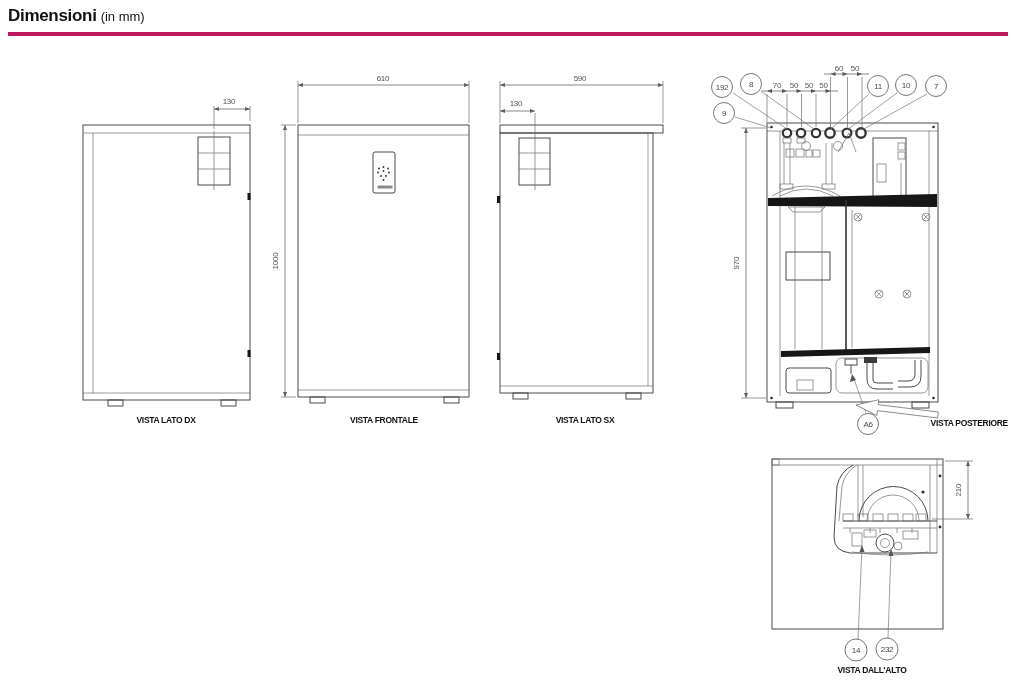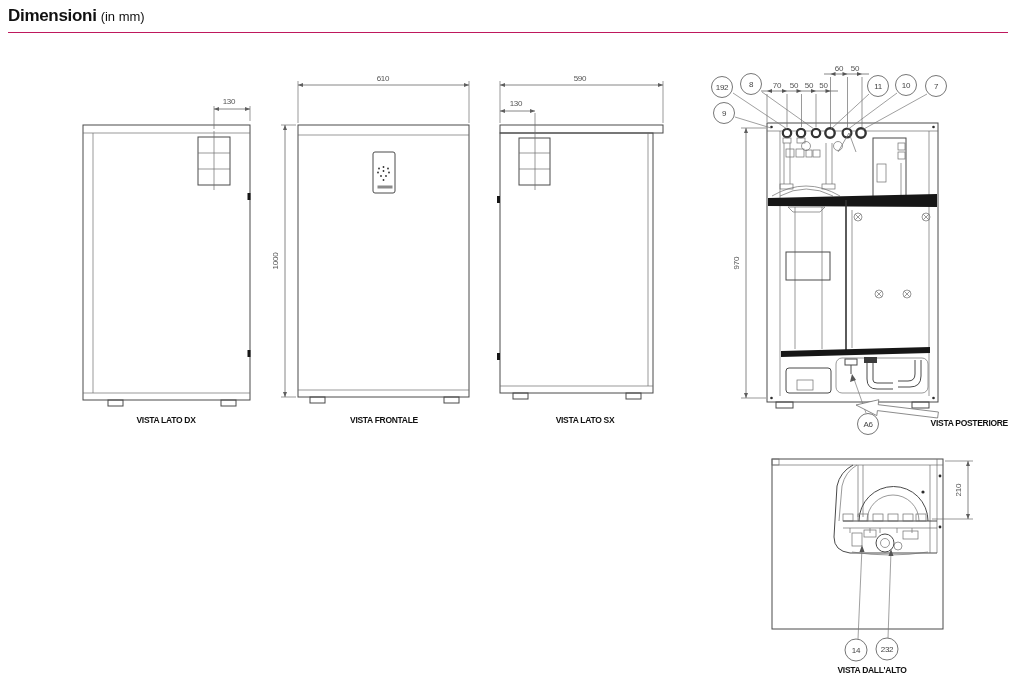--- a/index.html
+++ b/index.html
@@ -1,18 +1,18 @@
 <!DOCTYPE html>
 <html><head>
 <meta charset="utf-8">
 <style>
   html,body{margin:0;padding:0;background:#fff;}
   .page{position:relative;width:1015px;height:682px;background:#fff;overflow:hidden;
         font-family:"Liberation Sans",sans-serif;}
-  .hdr{position:absolute;left:8px;top:6px;right:7px;border-bottom:1px solid #be185d;
+  .hdr{position:absolute;left:8px;top:6px;right:7px;border-bottom:4px solid #be185d;
        padding-bottom:6px;white-space:nowrap;}
   .hdr .t{font-size:17px;font-weight:bold;color:#111;letter-spacing:-0.3px;}
   .hdr .u{font-size:13px;font-weight:normal;color:#111;margin-left:4px;}
   svg{position:absolute;left:0;top:0;}
   .ln{fill:none;stroke:#4a4a4a;stroke-width:1;}
   .lt{fill:none;stroke:#6e6e6e;stroke-width:0.7;}
   .dm{fill:none;stroke:#5f5f5f;stroke-width:0.75;}
   .ldr{fill:none;stroke:#777;stroke-width:0.7;}
   .blk{fill:#161616;stroke:none;}
   .dtx{fill:#555;font-size:8px;letter-spacing:-0.2px;}

